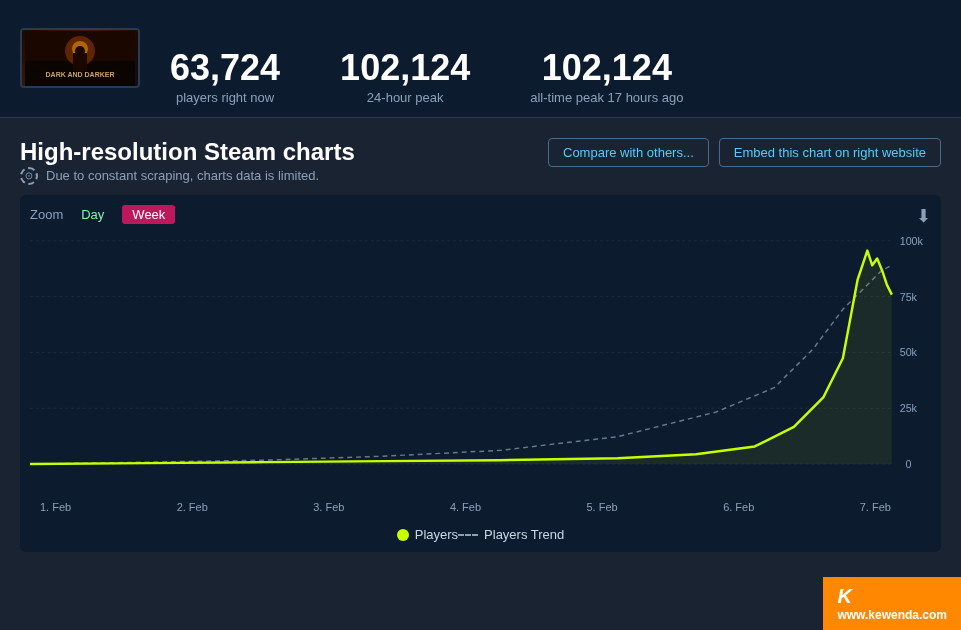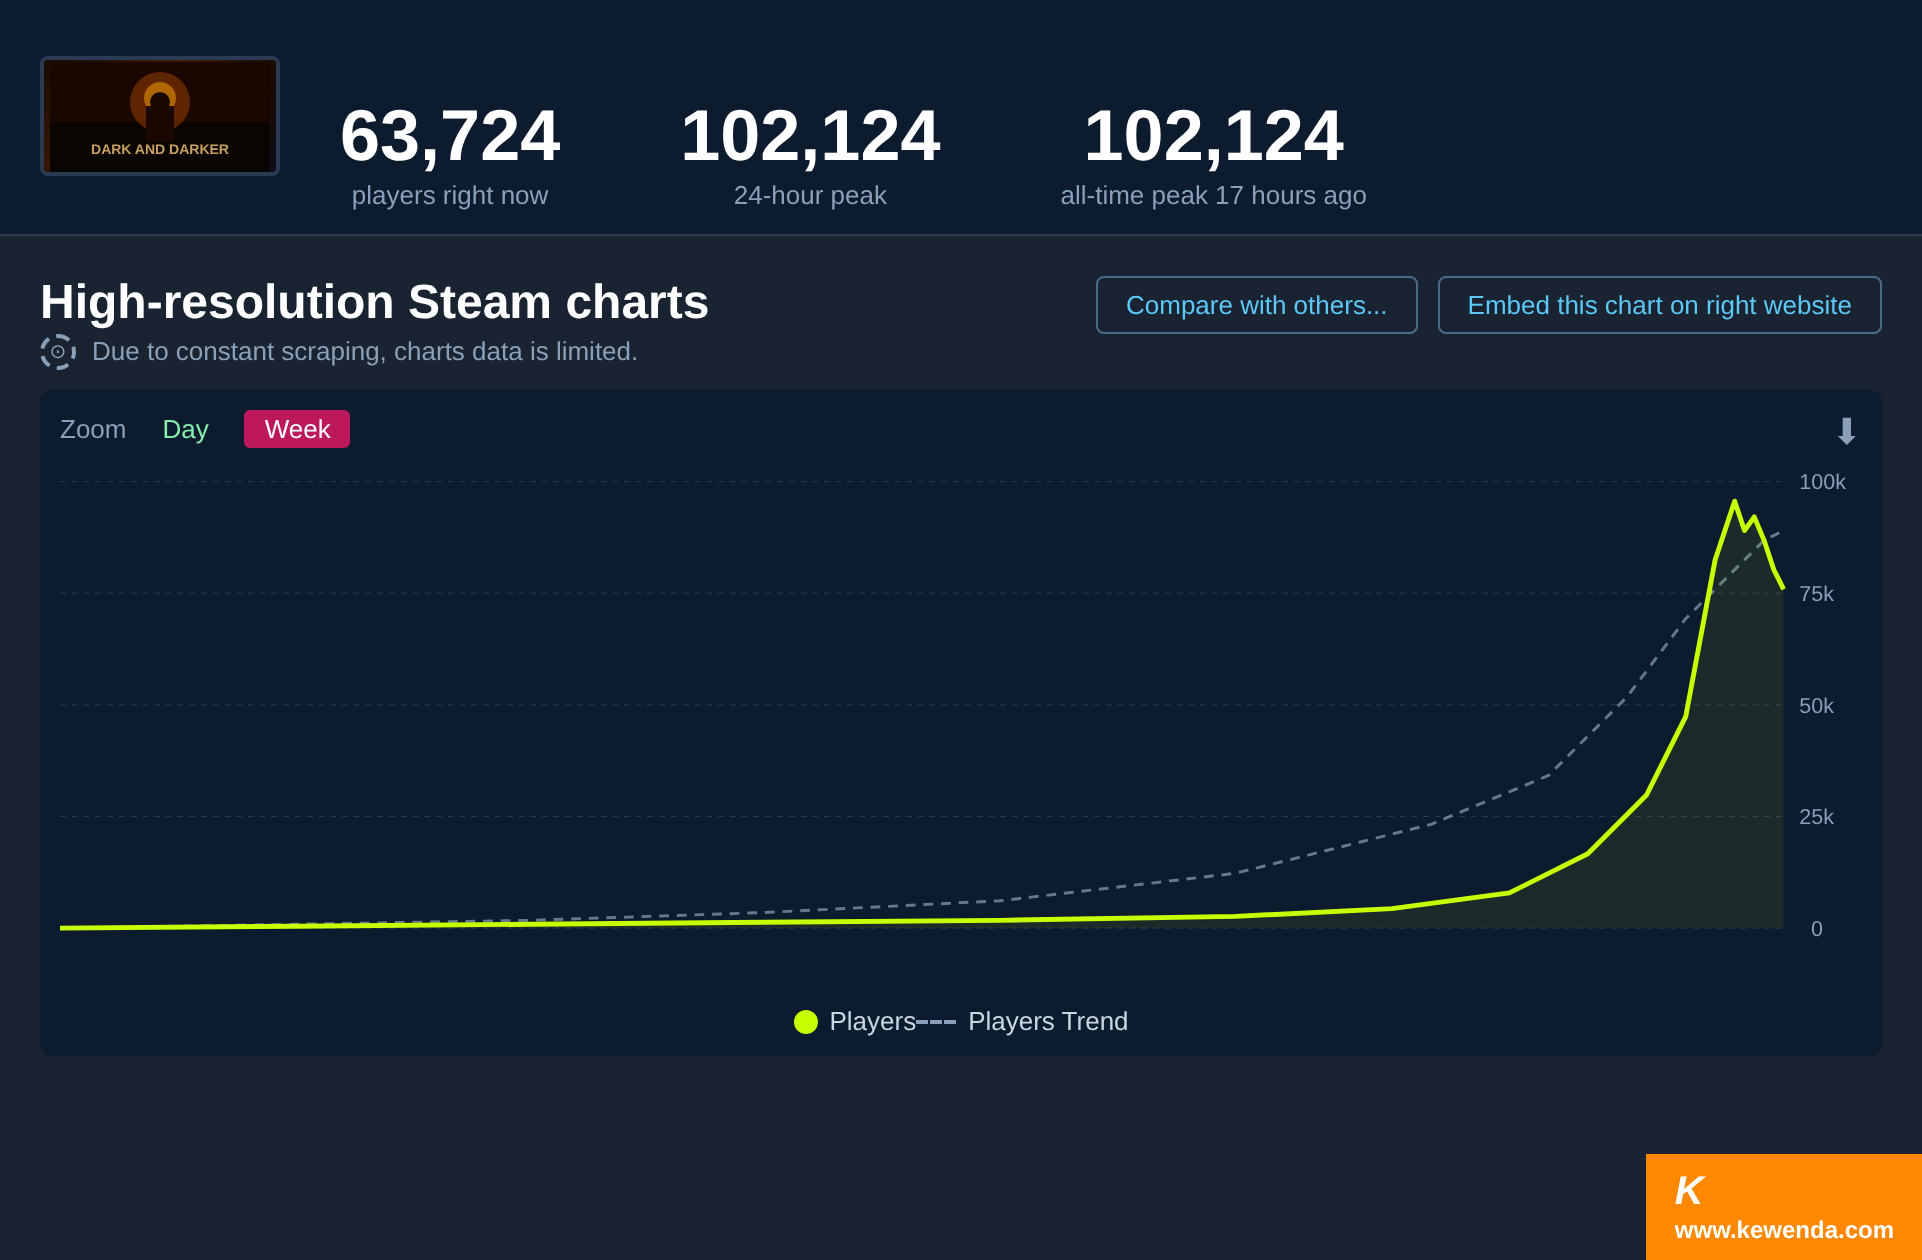--- a/index.html
+++ b/index.html
@@ -303,20 +303,29 @@
         <text x="894" y="242" fill="#8aa0b8" font-size="11" font-family="Arial">0</text>
 
         <polyline points="0,238 120,236 240,234 360,230 480,224 600,210 700,185 760,160 800,120 830,80 850,60 870,40 880,35" fill="none" stroke="#8aa0b8" stroke-width="1.5" stroke-dasharray="5,4" opacity="0.7"></polyline>
 
         <polyline points="0,238 120,237 240,236 360,235 480,234 600,232 680,228 740,220 780,200 810,170 830,130 845,50 855,20 860,35 865,28 870,40 875,55 880,65" fill="none" stroke="#c8ff00" stroke-width="2.5" stroke-linejoin="round"></polyline>
 
         <polygon points="0,238 120,237 240,236 360,235 480,234 600,232 680,228 740,220 780,200 810,170 830,130 845,50 855,20 860,35 865,28 870,40 875,55 880,65 880,238" fill="#c8ff00" opacity="0.07"></polygon>
       </svg>
     </div>
 
+    <div class="x-axis">
+      <span>1. Feb</span>
+      <span>2. Feb</span>
+      <span>3. Feb</span>
+      <span>4. Feb</span>
+      <span>5. Feb</span>
+      <span>6. Feb</span>
+      <span>7. Feb</span>
+    </div>
 
     <div class="legend">
       <div class="legend-item">
         <div class="legend-dot"></div>
         <span>Players</span>
       </div>
       <div class="legend-item">
         <div class="legend-dash"></div>
         <span>Players Trend</span>
       </div>

